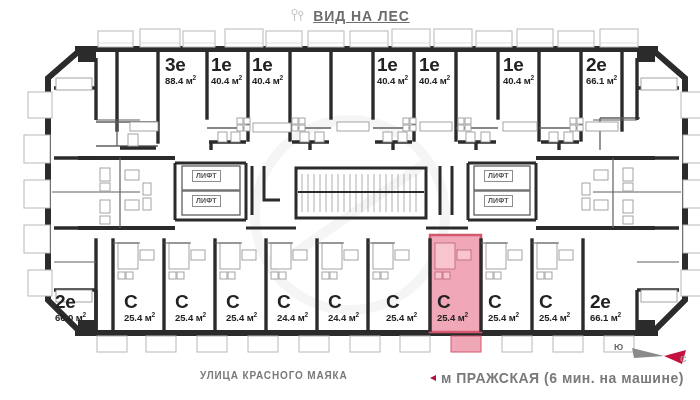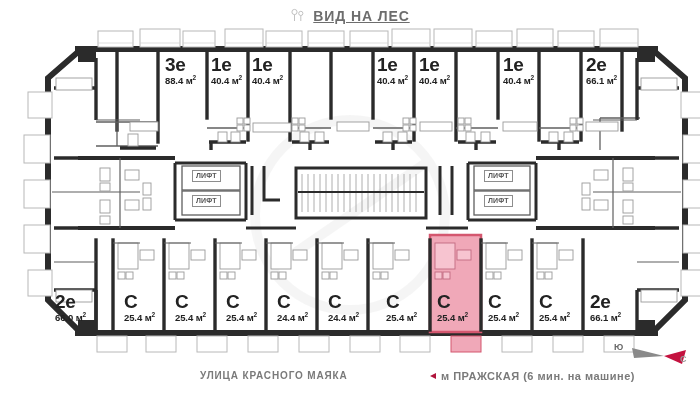--- a/index.html
+++ b/index.html
@@ -21,21 +21,21 @@
   
   .footer{
     position:absolute;left:0;top:370px;width:700px;height:16px;
   }
   .footer-street{
     position:absolute;left:200px;top:0;
     font-size:10px;letter-spacing:.85px;color:#7a7a7a;font-weight:600;
   }
   .footer-metro{
     position:absolute;left:430px;top:0;display:flex;align-items:center;gap:5px;
-    font-size:11px;letter-spacing:.5px;color:#7a7a7a;font-weight:600;
+    font-size:14px;letter-spacing:.5px;color:#7a7a7a;font-weight:600;
   }
   .metro-dot{
     width:6px;height:6px;background:#b0143c;
     clip-path:polygon(0 50%,100% 0,100% 100%);display:block;
   }
 
   
   .compass{position:absolute;left:612px;top:340px;width:80px;height:28px;}
   .compass svg{display:block;}
   .compass .lbl{

